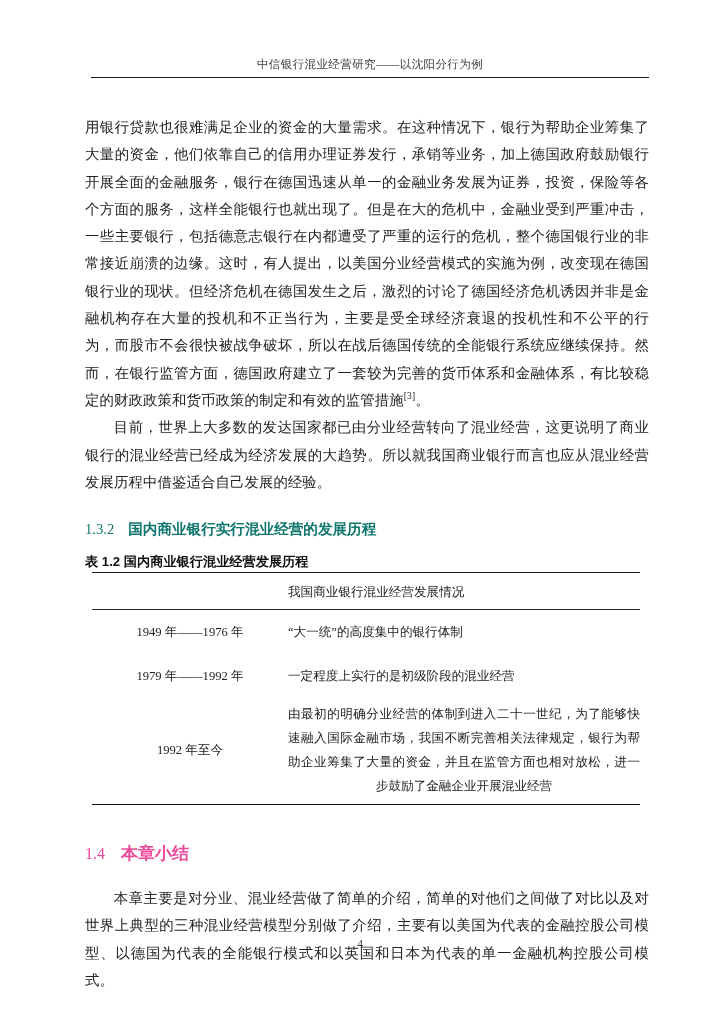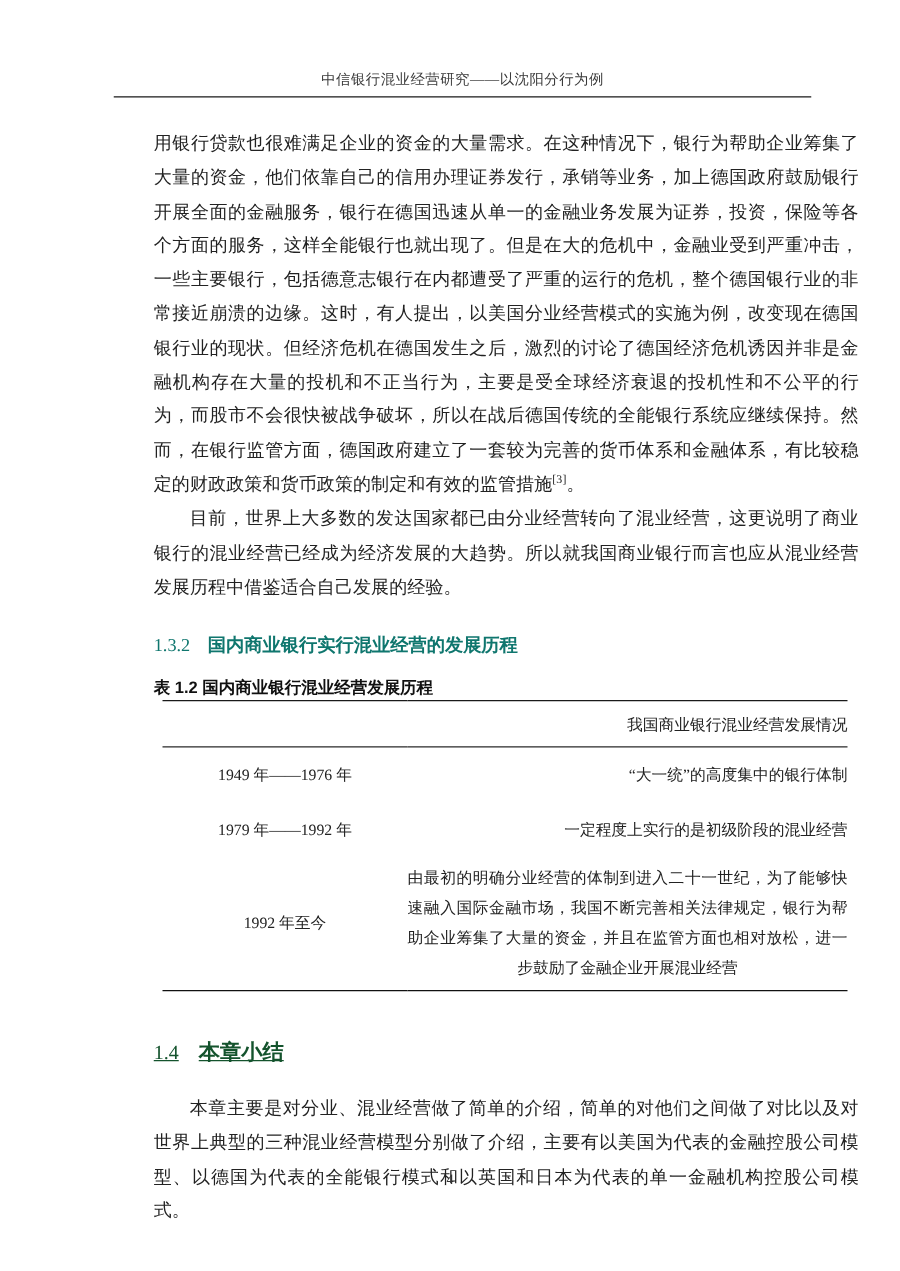--- a/index.html
+++ b/index.html
@@ -44,23 +44,22 @@
     margin-top: 5px;
     border-top: 1.6px solid #1a1a1a;
     width: 558px;
     height: 0;
   }
 
   
   .content {
     position: absolute;
     left: 85px;
-    top: 102px;
+    top: 114px;
     width: 564px;
-    margin-left: 38px;
   }
 
   p.body-par {
     margin: 0;
     font-size: 14.4px;
     line-height: 27.3px;
     text-align: justify;
     text-align-last: left;
     text-justify: inter-ideograph;
     color: #222222;
@@ -92,24 +91,23 @@
     font-weight: normal;
     font-size: 14.6px;
   }
   h3.sec-head .num-sp { display: inline-block; width: 14px; }
 
   h2.sec-head-big {
     margin: 0;
     font-family: "Liberation Sans", "DejaVu Sans", sans-serif;
     font-size: 17px;
     font-weight: bold;
-    color: #14532d;
+    color: #ec4899;
     line-height: 30px;
     white-space: nowrap;
-    text-decoration: underline;
   }
   h2.sec-head-big .num {
     font-family: "Liberation Serif", "DejaVu Serif", serif;
     font-weight: normal;
     font-size: 16px;
   }
   h2.sec-head-big .num-sp { display: inline-block; width: 16px; }
 
   
   .table-caption {
@@ -137,21 +135,21 @@
     vertical-align: middle;
     font-size: 12.6px;
     color: #222222;
     line-height: 24px;
   }
   td.cell-period {
     text-align: center;
     white-space: nowrap;
   }
   td.cell-desc {
-    text-align: right;
+    text-align: left;
   }
   td.cell-desc-just {
     text-align: justify;
     text-align-last: center;
     text-justify: inter-ideograph;
     padding: 0 4px 0 0;
     line-height: 23px;
   }
 
   tr.head-row td {

